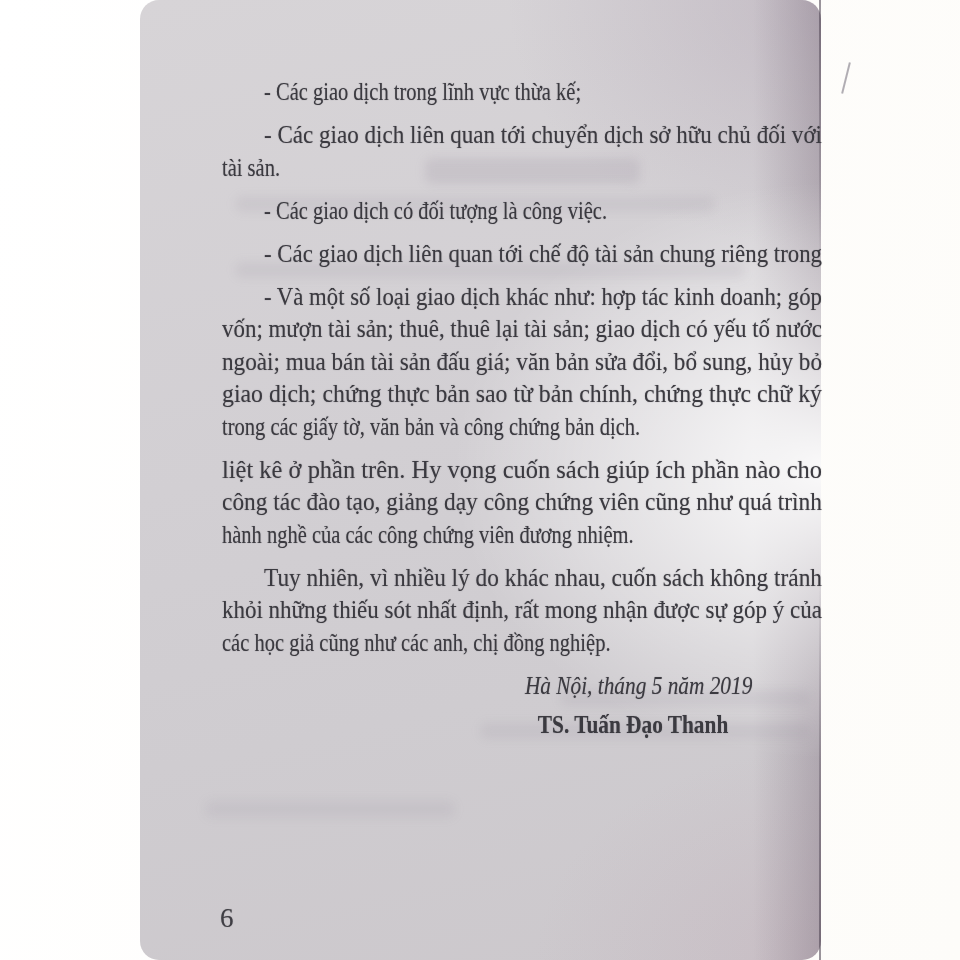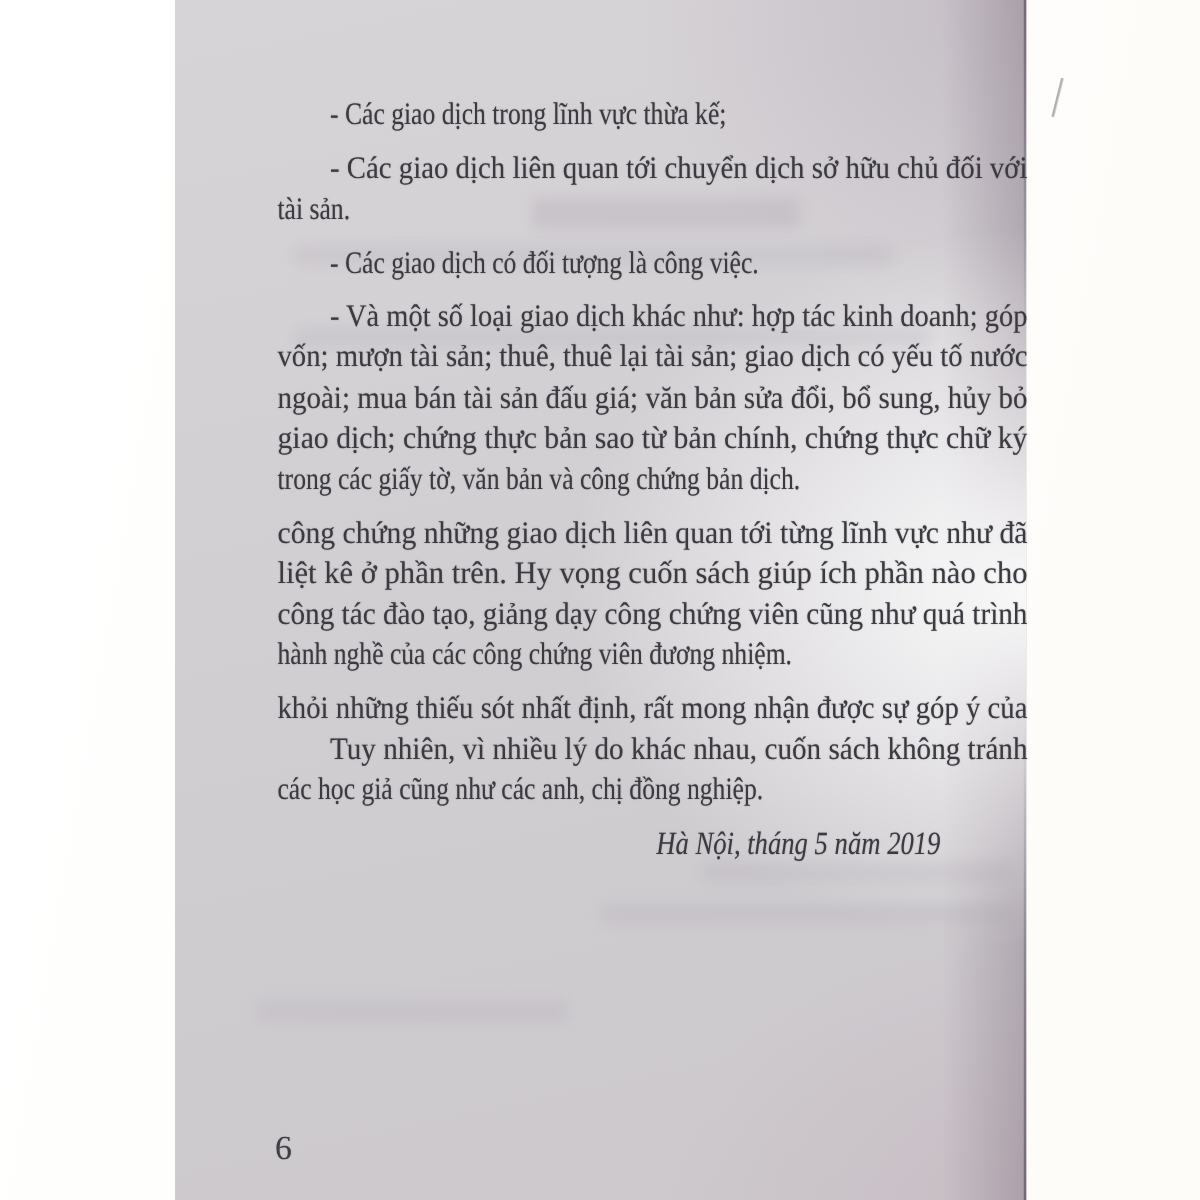--- a/index.html
+++ b/index.html
@@ -14,20 +14,21 @@
   }
   
   .page{
     position:absolute;left:140px;top:0;width:681px;height:960px;
     background:
       radial-gradient(55% 30% at 101% 49%, rgba(255,255,255,0.95) 0%, rgba(255,255,255,0) 100%),
       linear-gradient(to right, rgba(0,0,0,0) 90%, rgba(125,110,125,0.38) 100%),
       radial-gradient(42% 22% at 100% 100%, rgba(190,165,178,0.30), rgba(190,165,178,0) 100%),
       radial-gradient(46% 26% at 100% 0%, rgba(168,153,170,0.38), rgba(168,153,170,0) 100%),
       linear-gradient(168deg,#d7d4d7 0%,#d2cfd3 45%,#cfccd0 70%,#ccc8cc 100%);
+    border-radius: 19px;
   }
   .edge-line{
     position:absolute;right:0;top:0;width:2px;height:100%;
     background:linear-gradient(to bottom,
       rgba(70,60,75,0.55) 0%, rgba(70,60,75,0.40) 8%,
       rgba(70,60,75,0.00) 28%, rgba(70,60,75,0.00) 60%,
       rgba(70,60,75,0.40) 85%, rgba(70,60,75,0.55) 100%);
   }
   
   .text{
@@ -89,41 +90,42 @@
       <div class="para">
         <div class="line indent fill"><span style="transform: scaleX(0.922052);">- Các giao dịch liên quan tới chuyển dịch sở hữu chủ đối với</span></div>
         <div class="line last"><span style="transform: scaleX(0.82);">tài sản.</span></div>
       </div>
 
       <div class="para">
         <div class="line indent last"><span style="transform: scaleX(0.82);">- Các giao dịch có đối tượng là công việc.</span></div>
       </div>
 
       <div class="para">
+        <div class="line indent fill"><span style="transform: scaleX(0.913304);">- Các giao dịch liên quan tới chế độ tài sản chung riêng trong</span></div>
       </div>
 
       <div class="para">
         <div class="line indent fill"><span style="transform: scaleX(0.910254);">- Và một số loại giao dịch khác như: hợp tác kinh doanh; góp</span></div>
         <div class="line fill"><span style="transform: scaleX(0.9173);">vốn; mượn tài sản; thuê, thuê lại tài sản; giao dịch có yếu tố nước</span></div>
         <div class="line fill"><span style="transform: scaleX(0.927693);">ngoài; mua bán tài sản đấu giá; văn bản sửa đổi, bổ sung, hủy bỏ</span></div>
         <div class="line fill"><span style="transform: scaleX(0.951673);">giao dịch; chứng thực bản sao từ bản chính, chứng thực chữ ký</span></div>
         <div class="line last"><span style="transform: scaleX(0.82);">trong các giấy tờ, văn bản và công chứng bản dịch.</span></div>
       </div>
 
       <div class="para">
-        <div class="line fill"><span style="transform: scaleX(0.948968);">công chứng những giao dịch liên quan tới từng lĩnh vực như đã</span></div>
         <div class="line fill"><span style="transform: scaleX(0.978693);">liệt kê ở phần trên. Hy vọng cuốn sách giúp ích phần nào cho</span></div>
         <div class="line fill"><span style="transform: scaleX(0.935285);">công tác đào tạo, giảng dạy công chứng viên cũng như quá trình</span></div>
         <div class="line last"><span style="transform: scaleX(0.82);">hành nghề của các công chứng viên đương nhiệm.</span></div>
       </div>
 
       <div class="para">
+        <div class="line indent fill"><span style="transform: scaleX(0.932647);">Tuy nhiên, vì nhiều lý do khác nhau, cuốn sách không tránh</span></div>
         <div class="line fill"><span style="transform: scaleX(0.919672);">khỏi những thiếu sót nhất định, rất mong nhận được sự góp ý của</span></div>
-        <div class="line indent fill"><span style="transform: scaleX(0.932647);">Tuy nhiên, vì nhiều lý do khác nhau, cuốn sách không tránh</span></div>
         <div class="line last"><span style="transform: scaleX(0.82);">các học giả cũng như các anh, chị đồng nghiệp.</span></div>
       </div>
 
       <div class="line sig place-date"><span style="transform: scaleX(0.82);">Hà Nội, tháng 5 năm 2019</span></div>
+      <div class="line sig author"><span style="transform: scaleX(0.82);">TS. Tuấn Đạo Thanh</span></div>
     </div>
 
     <div class="page-num">6</div>
   </div>
 </div>
 
 </body></html>

